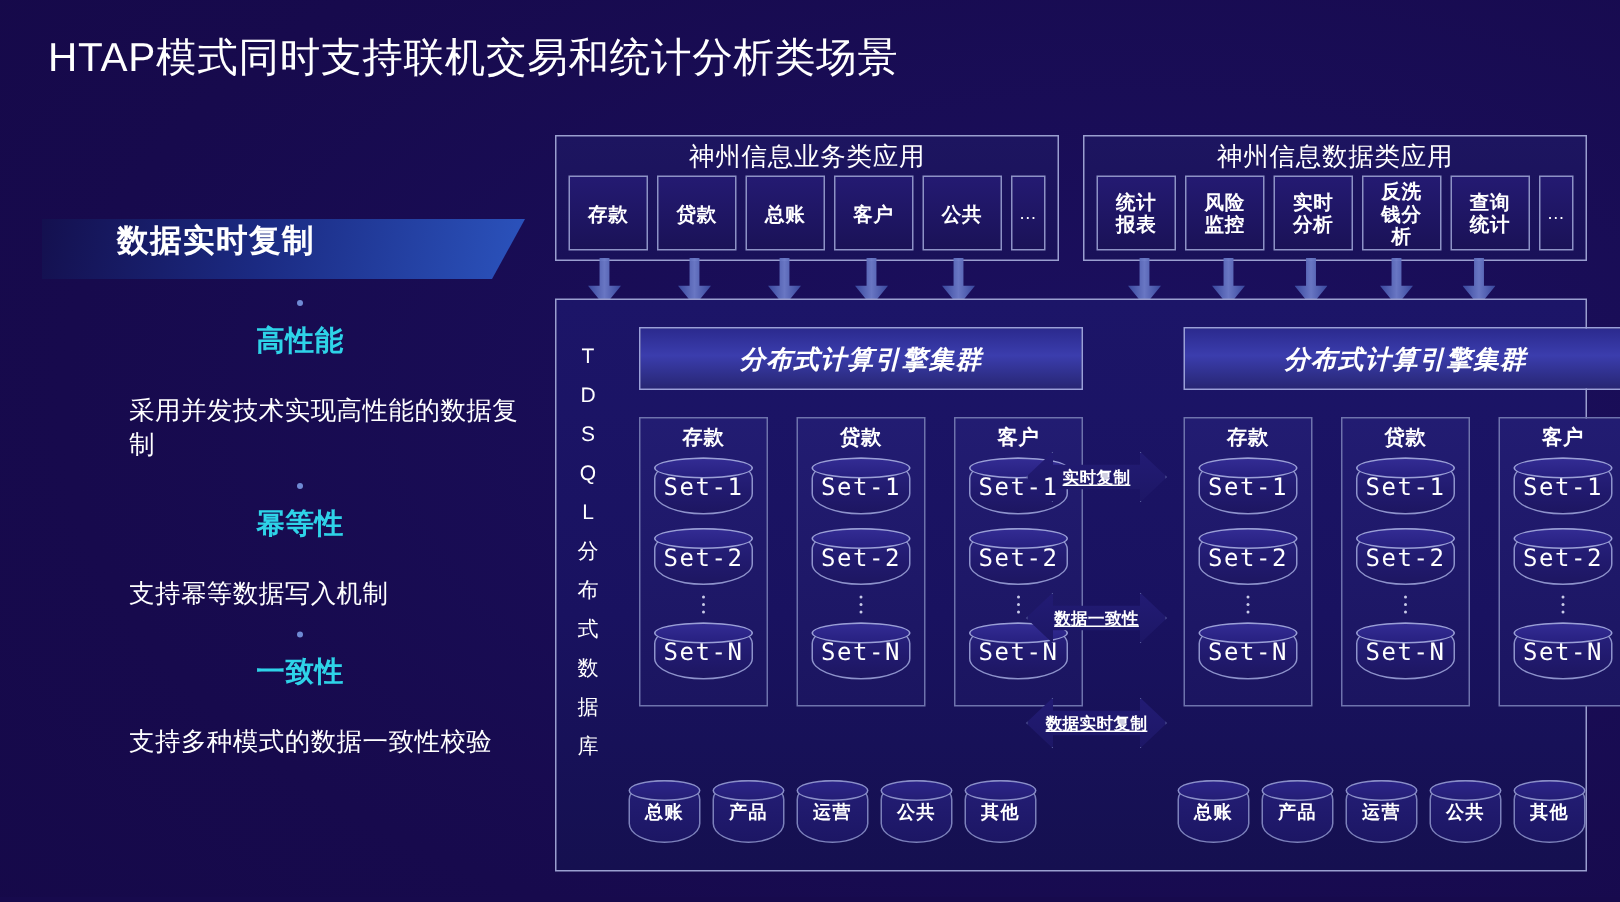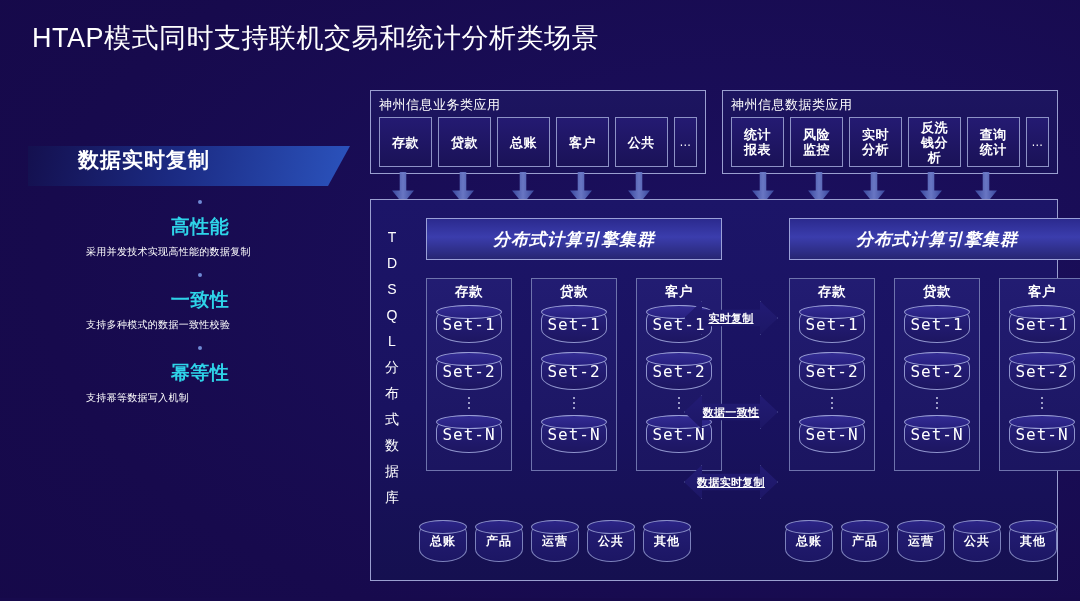--- a/index.html
+++ b/index.html
@@ -37,35 +37,35 @@
   }
   .feature { margin-top: 14px; }
   .feature-head {
     display: flex; align-items: center; gap: 10px; padding-left: 22px; flex-direction: column;
   }
   .dot { width: 4px; height: 4px; border-radius: 50%; background: #6f8ad4; flex: 0 0 auto; }
   .feature-title {
     color: #2ed3e8; font-size: 19px; font-weight: bold; letter-spacing: .5px;
   }
   .feature-desc {
-    color: #ffffff; font-size: 10px; margin-top: 5px; padding-left: 58px;
+    color: #ffffff; font-size: 17px; margin-top: 22px; padding-left: 58px;
     letter-spacing: .3px;
   }
 
   
   .app-group {
     position: absolute; top: 90px; height: 84px;
     border: 1px solid #9a9fd0;
     background: linear-gradient(180deg, #1d1560 0%, #191159 100%);
     padding: 4px 8px 6px 8px;
   }
   #app-group-biz  { left: 370px; width: 336px; }
   #app-group-data { left: 722px; width: 336px; }
   .app-group-title {
-    color: #ffffff; font-size: 13px; text-align: left; line-height: 20px;
+    color: #ffffff; font-size: 17px; text-align: center; line-height: 20px;
     letter-spacing: .5px;
   }
   .app-row { display: flex; gap: 6px; justify-content: center; margin-top: 2px; }
   .app-chip {
     border: 1px solid #8d92c6;
     background: linear-gradient(180deg, #241a72 0%, #1a1257 100%);
     color: #ffffff; font-size: 13px; font-weight: bold;
     display: flex; align-items: center; justify-content: center;
     height: 50px; text-align: center; line-height: 15px; letter-spacing: .5px;
   }
@@ -188,31 +188,31 @@
       <div class="feature-head">
         <span class="dot"></span>
         <span class="feature-title">高性能</span>
       </div>
       <div class="feature-desc">采用并发技术实现高性能的数据复制</div>
     </div>
 
     <div class="feature">
       <div class="feature-head">
         <span class="dot"></span>
+        <span class="feature-title">幂等性</span>
+      </div>
+      <div class="feature-desc">支持幂等数据写入机制</div>
+    </div>
+
+    <div class="feature">
+      <div class="feature-head">
+        <span class="dot"></span>
         <span class="feature-title">一致性</span>
       </div>
       <div class="feature-desc">支持多种模式的数据一致性校验</div>
-    </div>
-
-    <div class="feature">
-      <div class="feature-head">
-        <span class="dot"></span>
-        <span class="feature-title">幂等性</span>
-      </div>
-      <div class="feature-desc">支持幂等数据写入机制</div>
     </div>
   </div>
 
   <div class="app-group" id="app-group-biz">
     <div class="app-group-title">神州信息业务类应用</div>
     <div class="app-row">
       <div class="app-chip">存款</div>
       <div class="app-chip">贷款</div>
       <div class="app-chip">总账</div>
       <div class="app-chip">客户</div>

